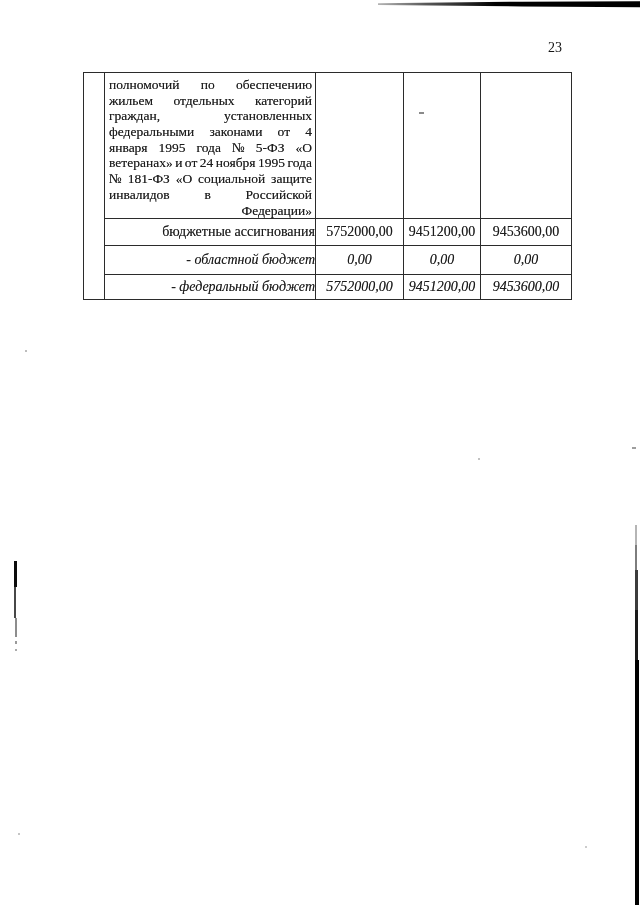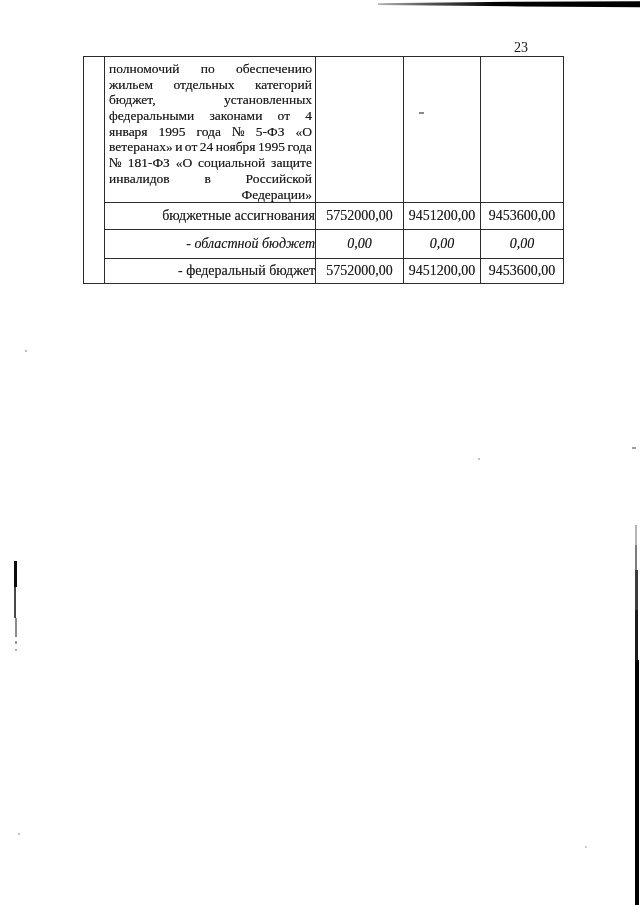--- a/index.html
+++ b/index.html
@@ -5,37 +5,37 @@
   :root { --ink:#1c1c1c; --border:#2b2b2b; --paper:#ffffff; }
   * { margin:0; padding:0; box-sizing:border-box; }
   html,body { background:#fff; }
   .page {
     position:relative; width:640px; height:905px;
     background:var(--paper); overflow:hidden;
     font-family:"Liberation Serif", serif; color:var(--ink);
   }
   .page-number {
     position:absolute; top:40px; left:480px; width:82px;
-    text-align:center; font-size:14px; color:#141414;
+    text-align:right; font-size:14px; color:#141414;
   }
   .doc-table {
-    position:absolute; left:83px; top:56px;
+    position:absolute; left:83px; top:72px;
     border-collapse:collapse; table-layout:fixed; width:480px;
     font-size:14px; color:var(--ink);
   }
   .doc-table td { border:1px solid var(--border); vertical-align:middle; }
   tr.row-desc   { height:145px; }
   tr.row-data-0 { height:27px; }
   tr.row-data-1 { height:29px;font-style:italic; }
-  tr.row-data-2 { height:25px; }
+  tr.row-data-2 { height:25px;font-style:italic; }
   td.c-empty-left { width:21px; }
   td.c-text  { width:211px; vertical-align:top; padding:4px 3px 0 4px; }
   td.c-label { width:211px; padding-left:4px; text-align:right; }
   td.c-val   { text-align:center; }
-  td.c-v1 { width:88px;margin-top:7px; } td.c-v2 { width:77px; } td.c-v3 { width:83px; }
+  td.c-v1 { width:88px;margin-top:7px; } td.c-v2 { width:77px; } td.c-v3 { width:91px; }
   .para { font-size:13.5px; text-shadow:0 0 0.4px rgba(0,0,0,0.55); }
   .para-line {
     display:flex; justify-content:space-between;
     height:15.7px; line-height:15.7px; overflow:hidden; white-space:nowrap;
   }
   .para-line.single { justify-content:flex-end; }
   .cell-text { text-shadow:0 0 0.4px rgba(0,0,0,0.5); }
   
   .artifact { position:absolute; }
   .top-wedge {
@@ -79,21 +79,21 @@
                 <span>полномочий</span>
                 <span>по</span>
                 <span>обеспечению</span>
               </div>
               <div class="para-line">
                 <span>жильем</span>
                 <span>отдельных</span>
                 <span>категорий</span>
               </div>
               <div class="para-line">
-                <span>бюджет,</span>
+                <span>граждан,</span>
                 <span>установленных</span>
               </div>
               <div class="para-line">
                 <span>федеральными</span>
                 <span>законами</span>
                 <span>от</span>
                 <span>4</span>
               </div>
               <div class="para-line">
                 <span>января</span>

